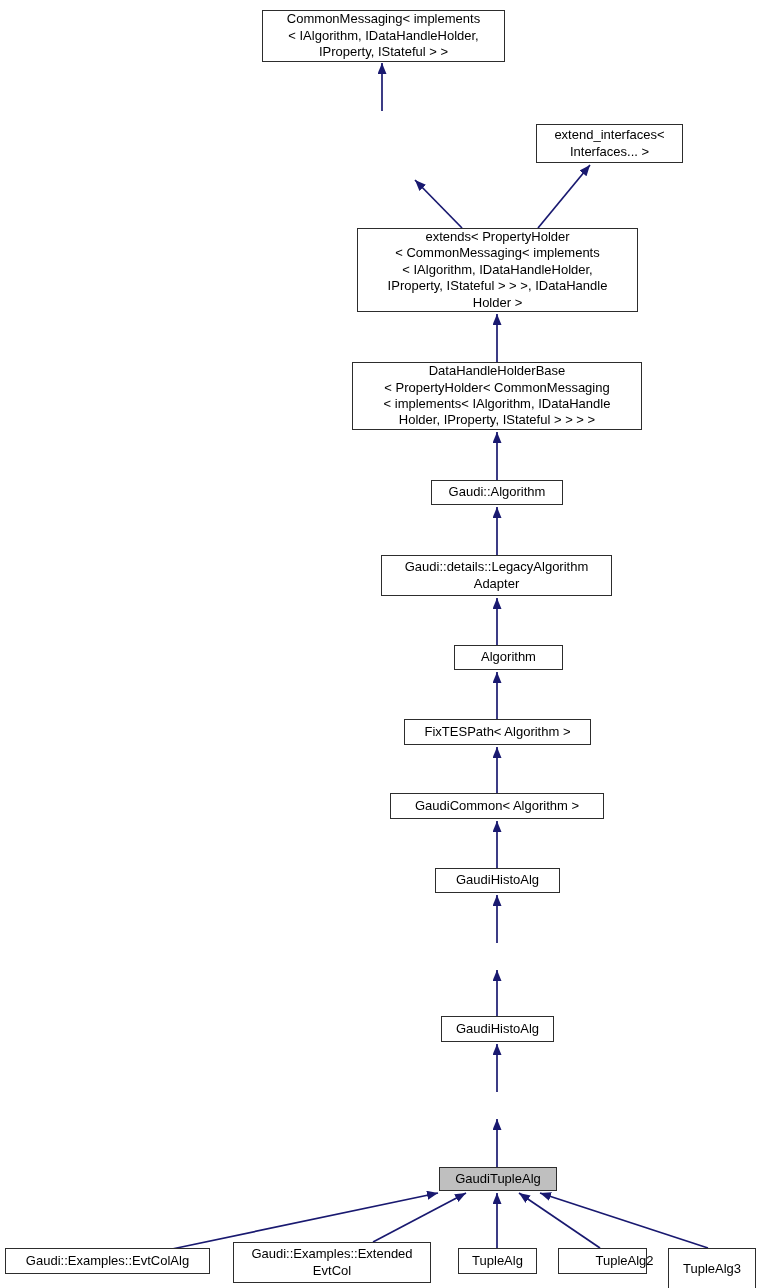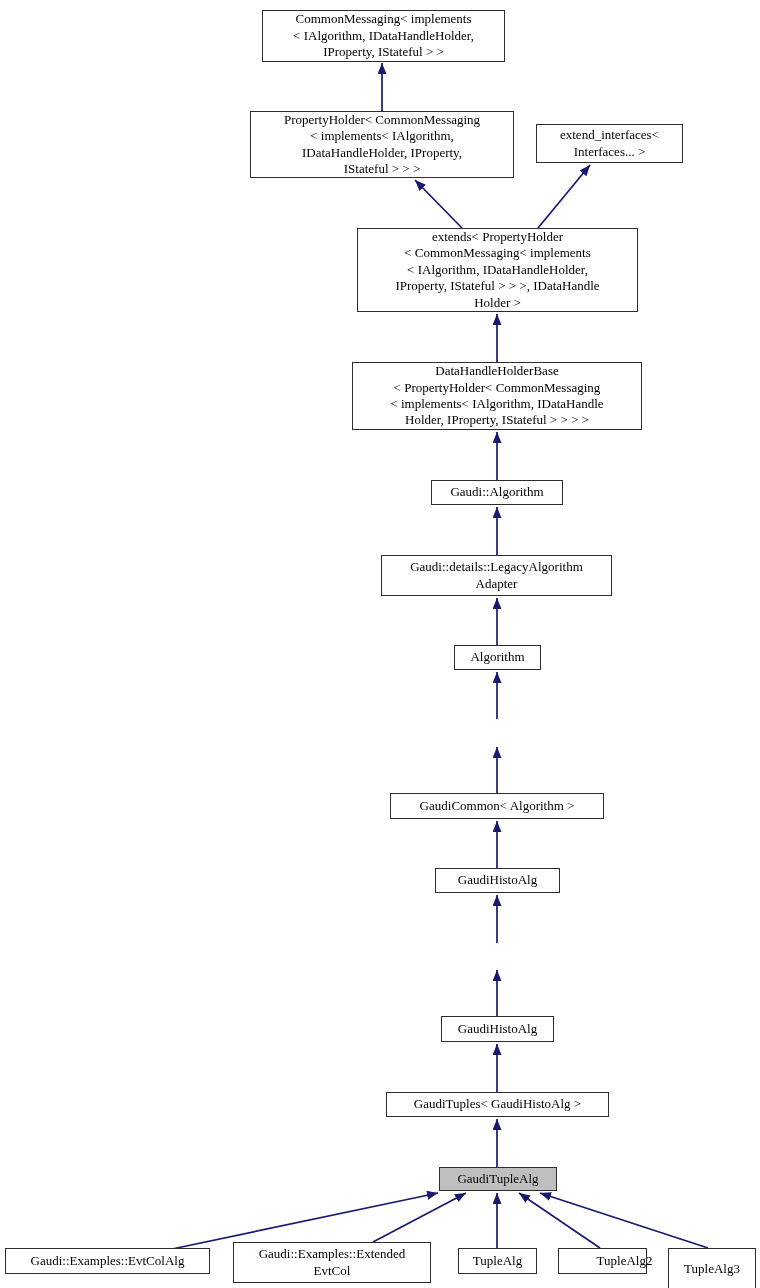--- a/index.html
+++ b/index.html
@@ -1,20 +1,20 @@
 <!DOCTYPE html>
 <html><head>
 <meta charset="utf-8">
 <style>
   html,body{margin:0;padding:0;background:#ffffff;}
   .canvas{
     position:relative;
     width:760px;height:1288px;
     background:#ffffff;
-    font-family:Liberation Serif, serif;
+    font-family:Liberation Sans, sans-serif;
     overflow:hidden;
   }
   .edges{position:absolute;left:0;top:0;pointer-events:none;}
   .node{
     position:absolute;
     box-sizing:border-box;
     background:#ffffff;
     border:1.5px solid #2d2d2d;
     color:#000000;
     font-size:13px;
@@ -28,21 +28,21 @@
   }
   .node.sel{background:#bfbfbf;cursor:default;}
   
   .n0 {left:262px;top:10px;  width:243px;height:52px;}
   .n1 {left:250px;top:111px; width:264px;height:67px;}
   .n2 {left:536px;top:124px; width:147px;height:39px;}
   .n3 {left:357px;top:228px; width:281px;height:84px;}
   .n4 {left:352px;top:362px; width:290px;height:68px;}
   .n5 {left:431px;top:480px; width:132px;height:25px;}
   .n6 {left:381px;top:555px; width:231px;height:41px;}
-  .n7 {left:454px;top:645px; width:87px; height:25px;}
+  .n7 {left:454px;top:645px; width:109px; height:25px;}
   .n8 {left:404px;top:719px; width:187px;height:26px;}
   .n9 {left:390px;top:793px; width:214px;height:26px;}
   .n10{left:435px;top:868px; width:125px;height:25px;}
   .n11{left:382px;top:943px; width:231px;height:25px;}
   .n12{left:441px;top:1016px;width:113px;height:26px;}
   .n13{left:386px;top:1092px;width:223px;height:25px;}
   .n14{left:439px;top:1167px;width:118px;height:24px;}
   .n15{left:5px;  top:1248px;width:205px;height:26px;}
   .n16{left:233px;top:1242px;width:198px;height:41px;}
   .n17{left:458px;top:1248px;width:79px; height:26px;}
@@ -79,43 +79,39 @@
       <line x1="373" y1="1242" x2="466" y2="1193" marker-end="url(#ah)"></line>
       <line x1="497" y1="1248" x2="497" y2="1193" marker-end="url(#ah)"></line>
       <line x1="600" y1="1248" x2="519" y2="1193" marker-end="url(#ah)"></line>
       <line x1="708" y1="1248" x2="540" y2="1193" marker-end="url(#ah)"></line>
     </g>
   </svg>
 
   <div class="node n0">CommonMessaging&lt; implements
 &lt; IAlgorithm, IDataHandleHolder,
 IProperty, IStateful &gt; &gt;</div>
-  <div class="node n1">PropertyHolder&lt; CommonMessaging
-&lt; implements&lt; IAlgorithm,
-IDataHandleHolder, IProperty,
-IStateful &gt; &gt; &gt;</div>
   <div class="node n2">extend_interfaces&lt;
 Interfaces... &gt;</div>
   <div class="node n3">extends&lt; PropertyHolder
 &lt; CommonMessaging&lt; implements
 &lt; IAlgorithm, IDataHandleHolder,
 IProperty, IStateful &gt; &gt; &gt;, IDataHandle
 Holder &gt;</div>
   <div class="node n4">DataHandleHolderBase
 &lt; PropertyHolder&lt; CommonMessaging
 &lt; implements&lt; IAlgorithm, IDataHandle
 Holder, IProperty, IStateful &gt; &gt; &gt; &gt;</div>
   <div class="node n5">Gaudi::Algorithm</div>
   <div class="node n6">Gaudi::details::LegacyAlgorithm
 Adapter</div>
   <div class="node n7">Algorithm</div>
+  <div class="node n8">FixTESPath&lt; Algorithm &gt;</div>
   <div class="node n9">GaudiCommon&lt; Algorithm &gt;</div>
   <div class="node n10">GaudiHistoAlg</div>
   <div class="node n12">GaudiHistoAlg</div>
-  <div class="node n13">GaudiTuples&lt; GaudiHistoAlg &gt;</div>
   <div class="node n14 sel">GaudiTupleAlg</div>
   <div class="node n15">Gaudi::Examples::EvtColAlg</div>
   <div class="node n16">Gaudi::Examples::Extended
 EvtCol</div>
   <div class="node n17">TupleAlg</div>
   <div class="node n18">TupleAlg2</div>
   <div class="node n19">TupleAlg3</div>
 
 </div>
 

